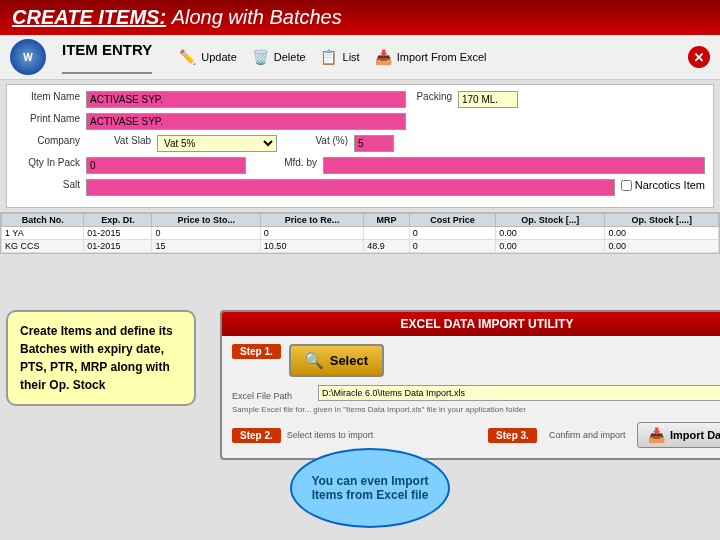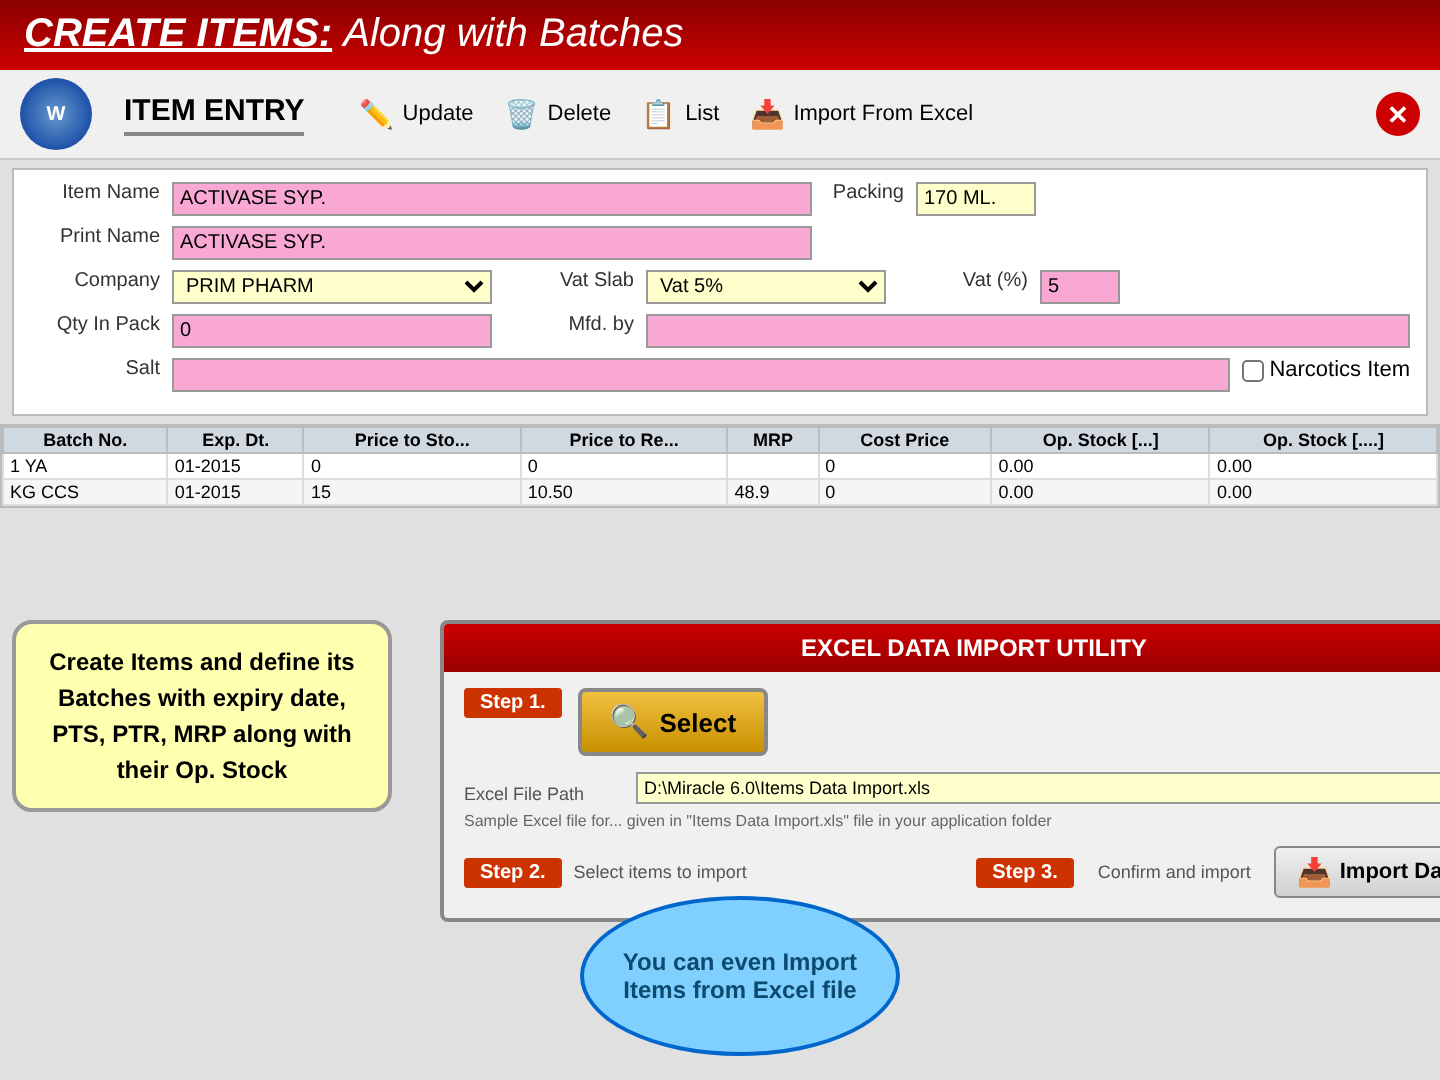--- a/index.html
+++ b/index.html
@@ -53,21 +53,21 @@
       justify-content: center;
       color: white;
       font-weight: bold;
       font-size: 10px;
     }
     .item-entry-title {
       font-size: 15px;
       font-weight: bold;
       color: #000;
       border-bottom: 2px solid #888;
-      padding-bottom: 2px;
+      padding-bottom: 14px;
     }
     .toolbar {
       display: flex;
       align-items: center;
       gap: 14px;
       margin-left: 10px;
     }
     .toolbar-btn {
       display: flex;
       align-items: center;
@@ -113,21 +113,21 @@
       gap: 6px;
     }
     .form-label {
       font-size: 10px;
       color: #333;
       min-width: 65px;
       text-align: right;
     }
     .form-input {
       border: 1px solid #999;
-      background: #f9a8d4;
+      background: #ec4899;
       height: 17px;
       font-size: 10px;
       padding: 0 3px;
       flex: 1;
     }
     .form-input-wide {
       width: 320px;
       flex: none;
     }
     .form-select {
@@ -329,21 +329,20 @@
       width: 190px;
       background: #ffffb0;
       border: 2px solid #999;
       border-radius: 10px;
       padding: 10px 12px;
       font-size: 12px;
       font-weight: bold;
       color: #000;
       line-height: 1.5;
       z-index: 10;
-      text-align: center;
     }
     .callout-right {
       position: absolute;
       left: 290px;
       top: 448px;
       width: 190px;
       background: #80d0ff;
       border: 2px solid #0066cc;
       border-radius: 50%;
       width: 160px;
@@ -402,23 +401,20 @@
     <input class="packing-val" value="170 ML." style="">
   </div>
 
   <div class="form-row">
     <span class="form-label">Print Name</span>
     <input class="form-input" style="width: 320px; flex: 0 0 auto;" value="ACTIVASE SYP.">
   </div>
 
   <div class="form-row">
     <span class="form-label">Company</span>
-    <select class="form-select" style="width:160px;">
-      <option>PRIM PHARM</option>
-    </select>
     <span class="form-label">Vat Slab</span>
     <select class="form-select" style="width:120px;">
       <option>Vat 5%</option>
     </select>
     <span class="form-label">Vat (%)</span>
     <input class="form-input" style="width: 40px; flex: 0 0 auto;" value="5">
   </div>
 
   <div class="form-row">
     <span class="form-label">Qty In Pack</span>

